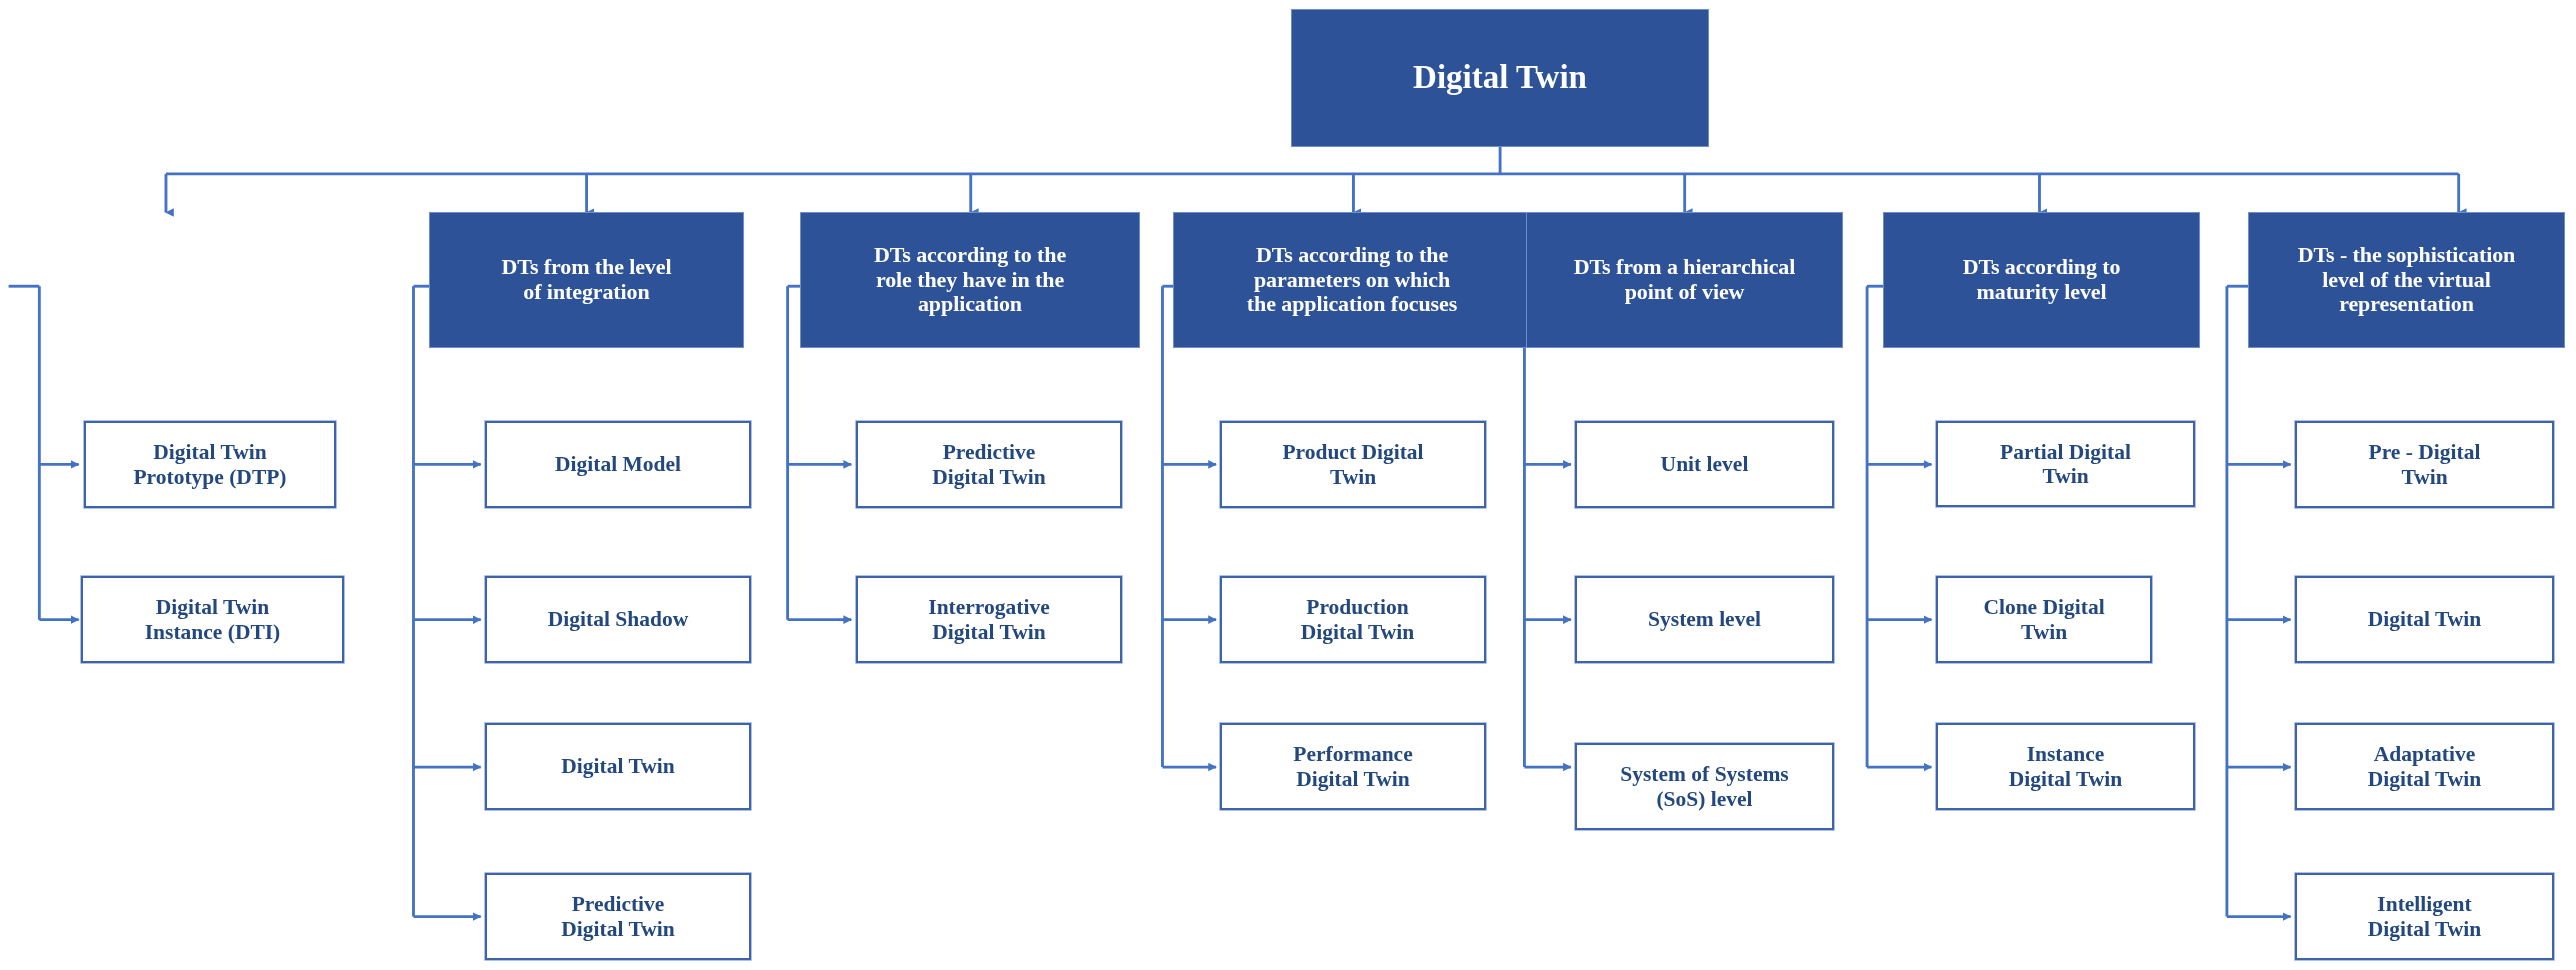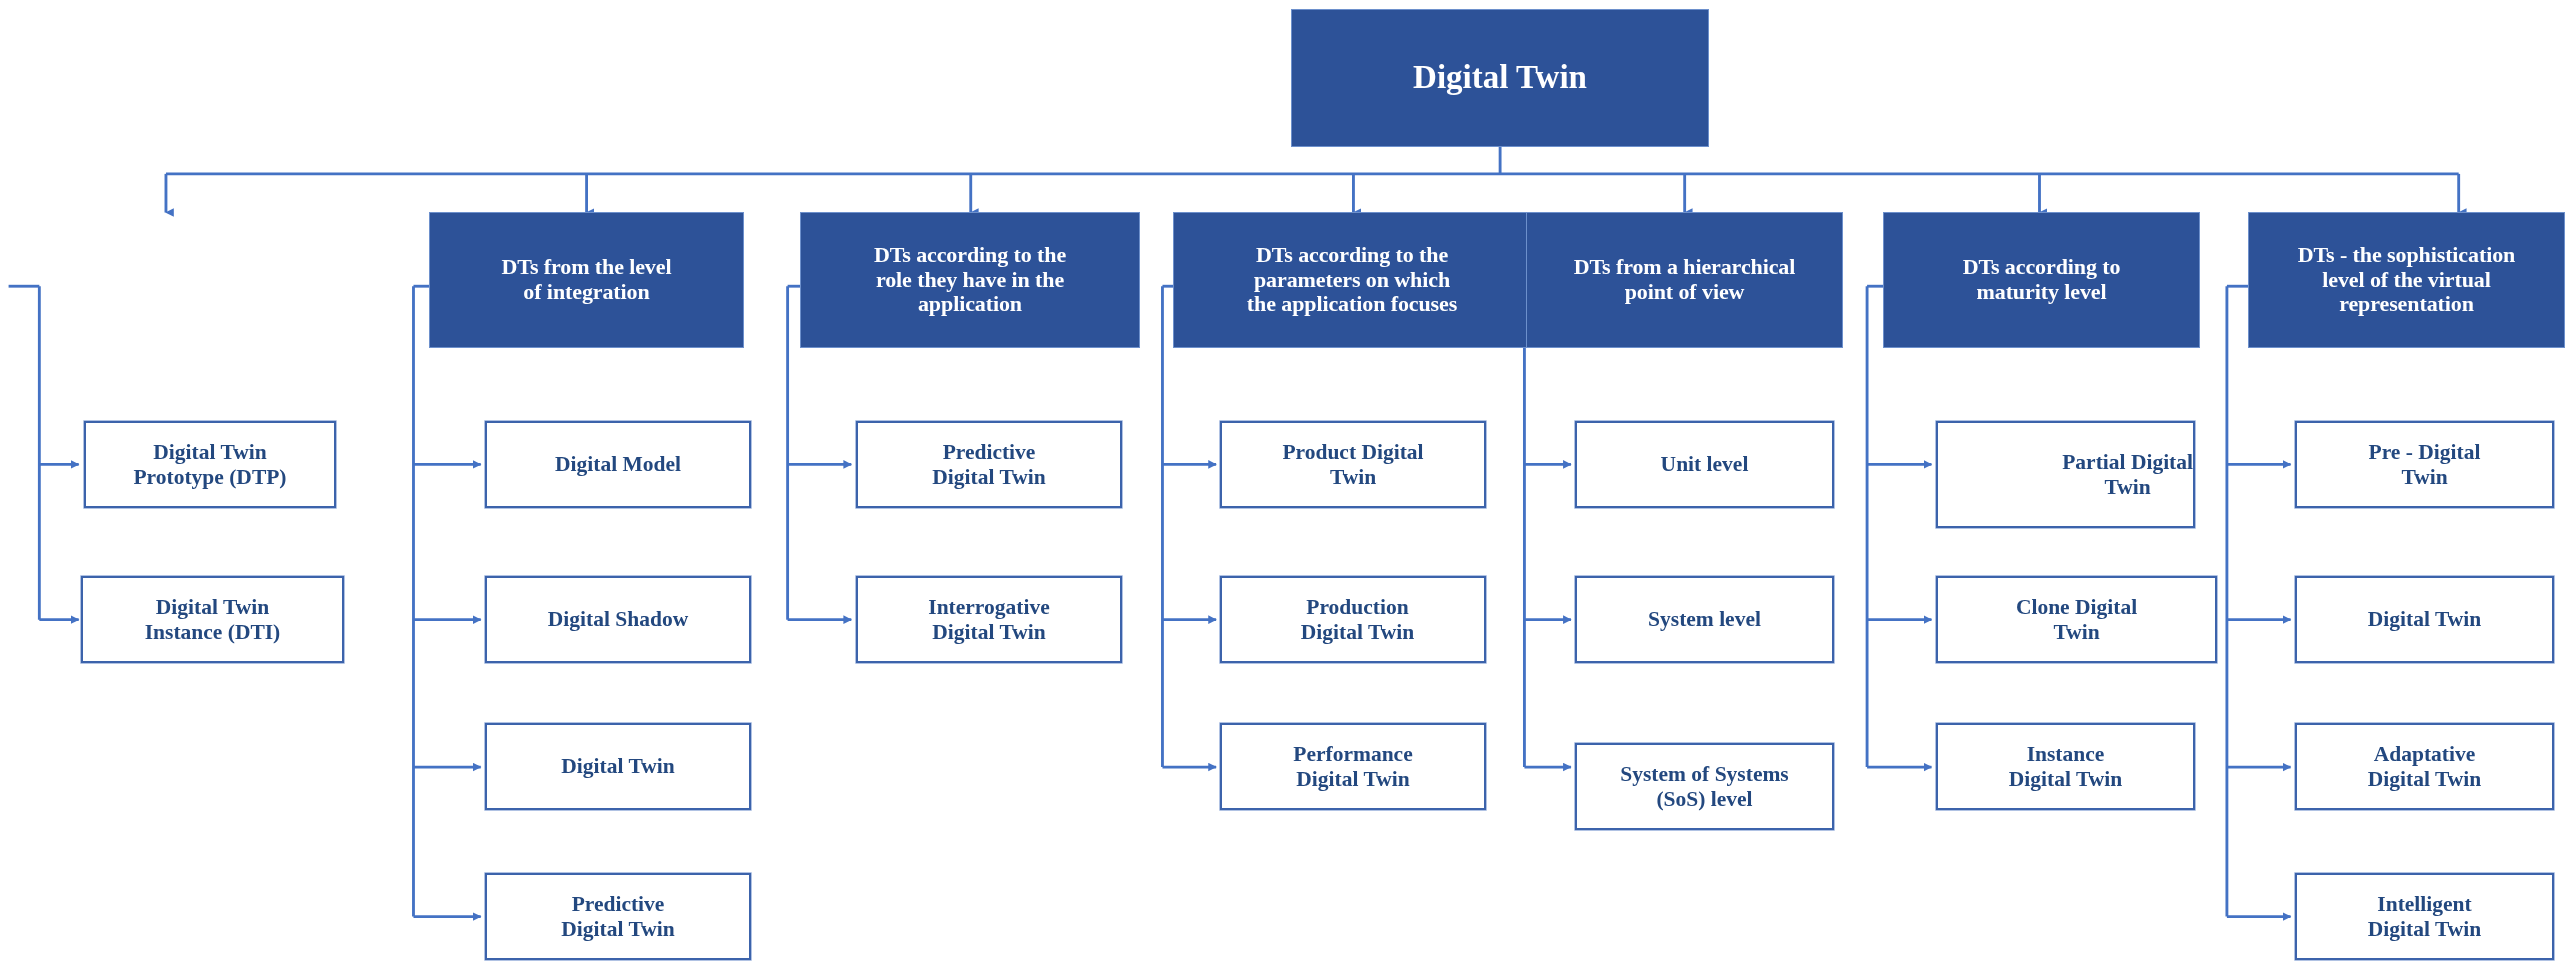--- a/index.html
+++ b/index.html
@@ -221,25 +221,25 @@
     <span>Unit level</span>
   </div>
   <div class="node leaf" style="left:1575px; top:576px; width:259px; height:87px;">
     <span>System level</span>
   </div>
   <div class="node leaf" style="left:1575px; top:723px; width:259px; height:87px;margin-top:20px;">
     <span>System of Systems
 (SoS) level</span>
   </div>
 
-  <div class="node leaf" style="left:1936px; top:421px; width:259px; height:107px;justify-content:flex-end;">
+  <div class="node leaf" style="left:1936px; top:421px; width:259px; height:86px;">
     <span>Partial Digital
 Twin</span>
   </div>
-  <div class="node leaf" style="left:1936px; top:576px; width:281px; height:87px;">
+  <div class="node leaf" style="left:1936px; top:576px; width:216px; height:87px;">
     <span>Clone Digital
 Twin</span>
   </div>
   <div class="node leaf" style="left:1936px; top:723px; width:259px; height:87px;">
     <span>Instance
 Digital Twin</span>
   </div>
 
   <div class="node leaf" style="left:2295px; top:421px; width:259px; height:87px;">
     <span>Pre - Digital

